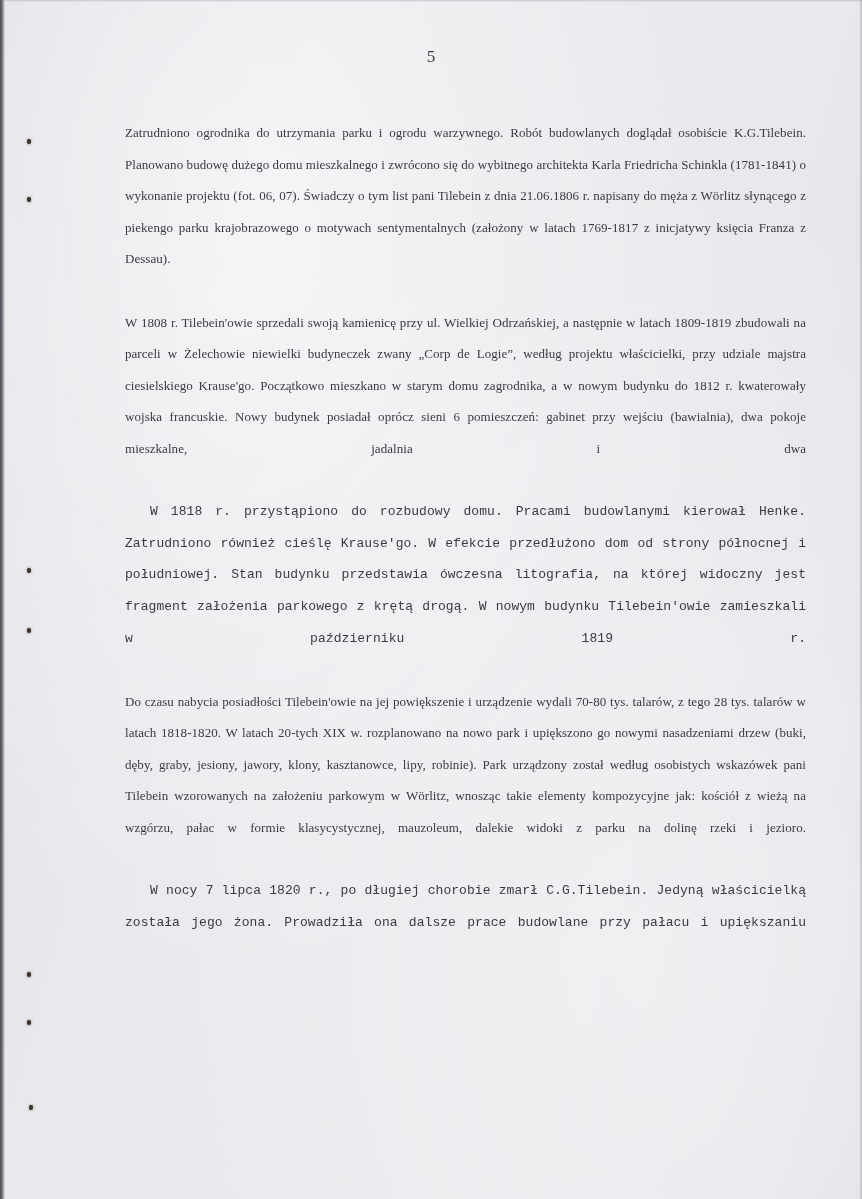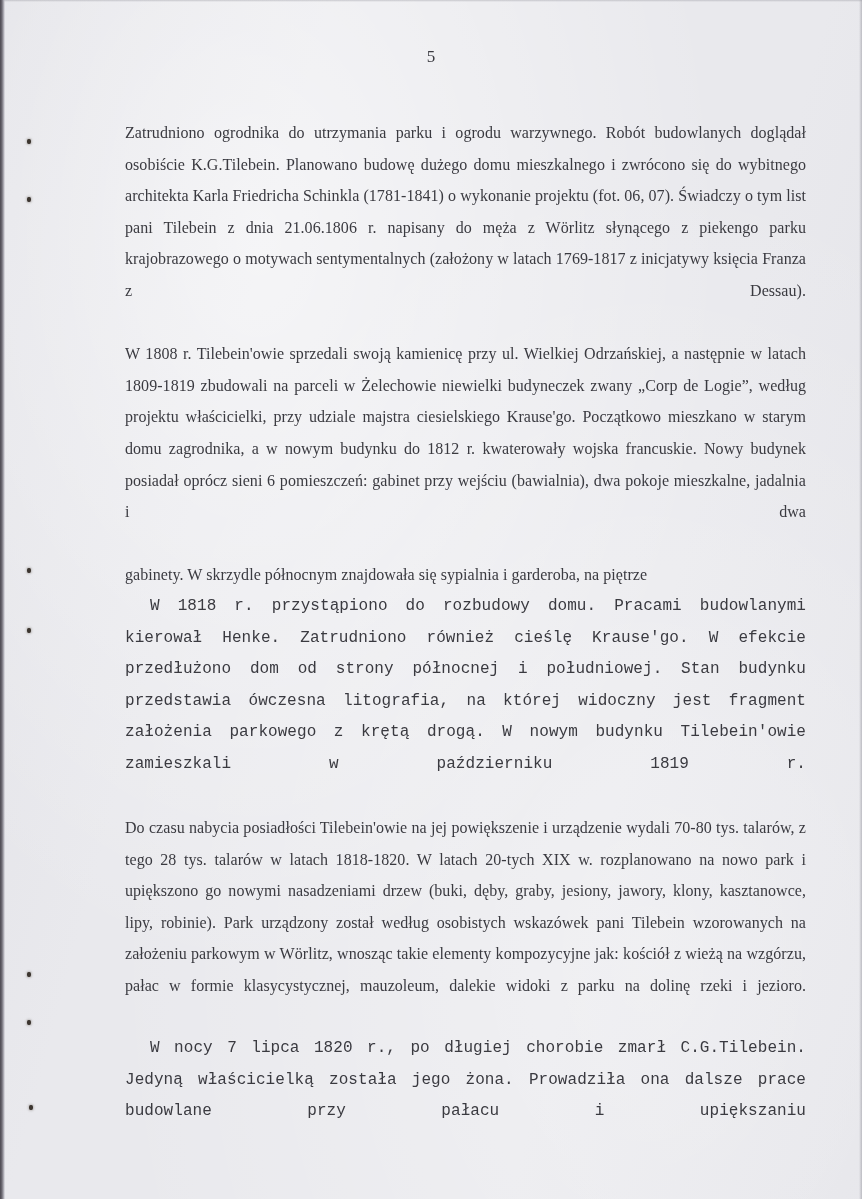--- a/index.html
+++ b/index.html
@@ -80,21 +80,21 @@
     position: absolute;
     left: 125px;
     top: 117px;
     width: 681px;
   }
 
   .para {
     margin: 0;
     text-align: justify;
     text-justify: inter-word;
-    font-size: 16px;
+    font-size: 13px;
     line-height: 31.6px;
     letter-spacing: 0.05px;
   }
 
   .para.indent {
     text-indent: 25px;
     font-family: Liberation Mono, monospace;
   }
 
   
@@ -121,21 +121,20 @@
   <div class="scan-edge-right"></div>
 
   <div class="folio">5</div>
 
   <div class="body-text">
 
     <p class="para">Zatrudniono ogrodnika do utrzymania parku i ogrodu warzywnego. Robót budowlanych doglądał osobiście K.G.Tilebein. Planowano budowę dużego domu mieszkalnego i zwrócono się do wybitnego architekta Karla Friedricha Schinkla (1781-1841) o wykonanie projektu (fot. 06, 07). Świadczy o tym list pani Tilebein z dnia 21.06.1806 r. napisany do męża z Wörlitz słynącego z piekengo parku krajobrazowego o motywach sentymentalnych (założony w latach 1769-1817 z inicjatywy księcia Franza z Dessau).</p>
 
     <p class="para">W 1808 r. Tilebein'owie sprzedali swoją kamienicę przy ul. Wielkiej Odrzańskiej, a następnie w latach 1809-1819 zbudowali na parceli w Żelechowie niewielki budyneczek zwany „Corp de Logie”, według projektu właścicielki, przy udziale majstra ciesielskiego Krause'go. Początkowo mieszkano w starym domu zagrodnika, a w nowym budynku do 1812 r. kwaterowały wojska francuskie. Nowy budynek posiadał oprócz sieni 6 pomieszczeń: gabinet przy wejściu (bawialnia), dwa pokoje mieszkalne, jadalnia i dwa</p>
 
-    <p class="para no-stretch"><span>gabinety. W skrzydle północnym znajdowała się sypialnia i garderoba, na piętrze</span><span class="wide-gap"></span></p>
 
 
     <p class="para indent">W 1818 r. przystąpiono do rozbudowy domu. Pracami budowlanymi kierował Henke. Zatrudniono również cieślę Krause'go. W efekcie przedłużono dom od strony północnej i południowej. Stan budynku przedstawia ówczesna litografia, na której widoczny jest fragment założenia parkowego z krętą drogą. W nowym budynku Tilebein'owie zamieszkali w październiku 1819 r.</p>
 
     <p class="para">Do czasu nabycia posiadłości Tilebein'owie na jej powiększenie i urządzenie wydali 70-80 tys. talarów, z tego 28 tys. talarów w latach 1818-1820. W latach 20-tych XIX w. rozplanowano na nowo park i upiększono go nowymi nasadzeniami drzew (buki, dęby, graby, jesiony, jawory, klony, kasztanowce, lipy, robinie). Park urządzony został według osobistych wskazówek pani Tilebein wzorowanych na założeniu parkowym w Wörlitz, wnosząc takie elementy kompozycyjne jak: kościół z wieżą na wzgórzu, pałac w formie klasycystycznej, mauzoleum, dalekie widoki z parku na dolinę rzeki i jezioro.</p>
 
     <p class="para indent">W nocy 7 lipca 1820 r., po długiej chorobie zmarł C.G.Tilebein. Jedyną właścicielką została jego żona. Prowadziła ona dalsze prace budowlane przy pałacu i upiększaniu</p>
 
   </div>
 

